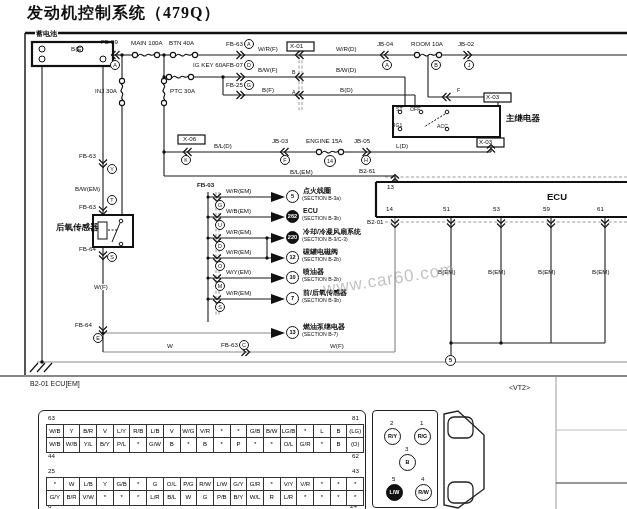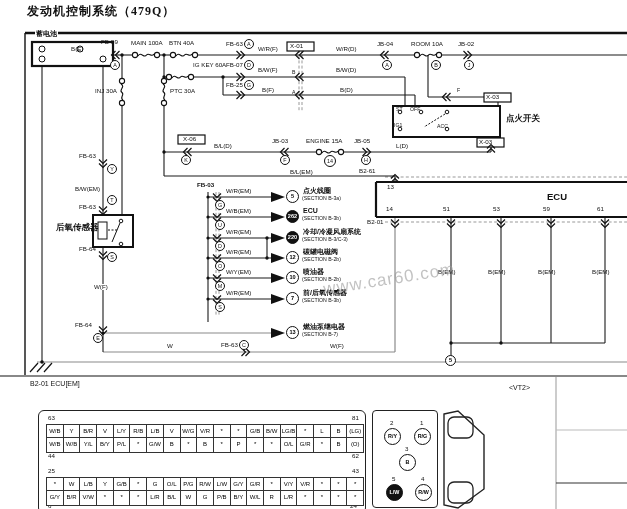--- a/index.html
+++ b/index.html
@@ -1,21 +1,21 @@
 <!DOCTYPE html>
 <html><head>
 <meta charset="utf-8">
 <style>
   html,body{margin:0;padding:0;background:#fff;}
   #stage{position:relative;width:627px;height:509px;background:#fff;overflow:hidden;
          font-family:"Liberation Sans",sans-serif;}
   #wires{position:absolute;left:0;top:0;z-index:1;}
   .lb{position:absolute;color:#111;white-space:nowrap;z-index:2;line-height:1;
       font-family:"Liberation Sans",sans-serif;}
-  .title{font-size:12px;font-weight:bold;font-family:"Liberation Serif",serif;letter-spacing:1px;}
+  .title{font-size:16px;font-weight:bold;font-family:"Liberation Serif",serif;letter-spacing:1px;}
   .t5{font-size:5.2px;} .t6{font-size:6.2px;} .t6b{font-size:6.2px;font-weight:bold;}
   .t7{font-size:7px;} .t7b{font-size:7px;font-weight:bold;}
   .t8b{font-size:8.5px;font-weight:bold;} .t9b{font-size:9.5px;font-weight:bold;}
   .bg{background:#fff;padding:0 1px;}
   .circ{width:10px;height:10px;border:1px solid #111;border-radius:50%;font-size:5.4px;
         line-height:9px;text-align:center;background:#fff;box-sizing:border-box;}
   .w12{width:12px;height:12px;line-height:11px;}
   .dcirc{position:absolute;width:13px;height:13px;border:1.3px solid #111;border-radius:50%;
          font-size:5.6px;line-height:11.5px;text-align:center;background:#fff;font-weight:bold;
          z-index:2;box-sizing:border-box;}
@@ -284,21 +284,21 @@
   <span class="lb circ" style="left:280px;top:155px">F</span>
   <span class="lb t6" style="left:306px;top:138px">ENGINE 15A</span>
   <span class="lb circ w12" style="left:324px;top:155px">14</span>
   <span class="lb t6" style="left:354px;top:138px">JB-05</span>
   <span class="lb circ" style="left:361px;top:155px">H</span>
   <span class="lb t6" style="left:396px;top:143px">L(D)</span>
 
   <span class="lb t5" style="left:457px;top:88px">F</span>
   <span class="lb t6" style="left:486px;top:94px">X-03</span>
   <span class="lb t6" style="left:479px;top:139px">X-03</span>
-  <span class="lb t8b" style="left:506px;top:114px">点火开关</span>
+  <span class="lb t8b" style="left:506px;top:114px">主继电器</span>
   <span class="lb t5" style="left:396px;top:107px">ST</span>
   <span class="lb t5" style="left:394px;top:123px">IG1</span>
   <span class="lb t5" style="left:410px;top:107px">OFF</span>
   <span class="lb t5" style="left:437px;top:124px">ACC</span>
 
   <span class="lb t8b" style="left:56px;top:223px">后氧传感器</span>
   <span class="lb t6" style="left:79px;top:153px">FB-63</span>
   <span class="lb circ" style="left:107px;top:164px">Y</span>
   <span class="lb t6 bg" style="left:74px;top:186px">B/W(EM)</span>
   <span class="lb circ" style="left:107px;top:195px">T</span>

